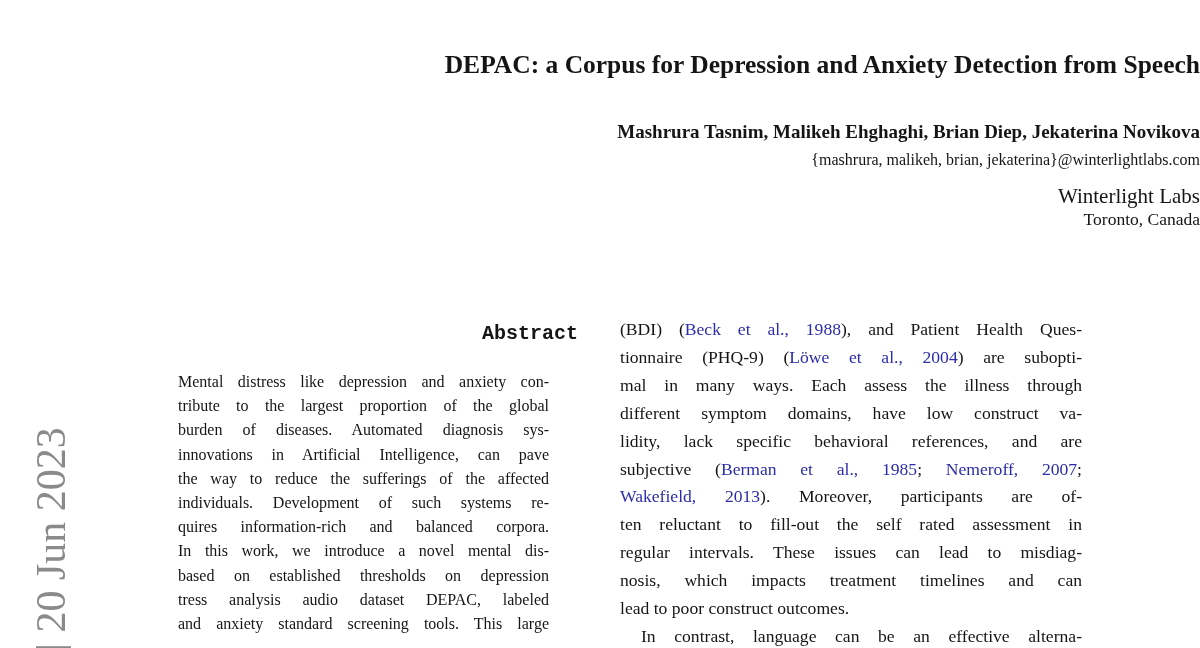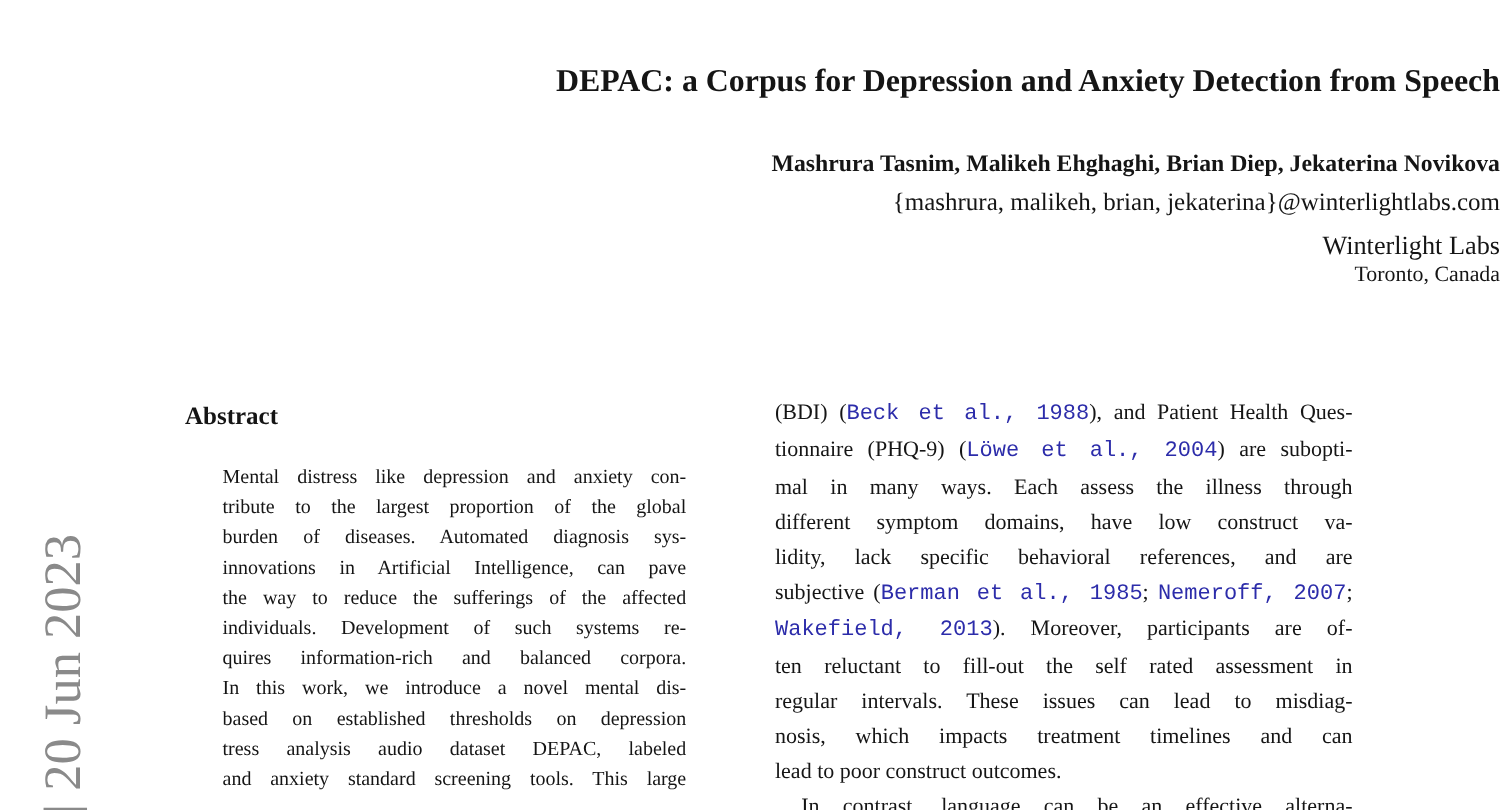--- a/index.html
+++ b/index.html
@@ -8,65 +8,66 @@
     width: 1200px;
     height: 648px;
     background: #ffffff;
     overflow: hidden;
     font-family: "Liberation Serif", "DejaVu Serif", serif;
     color: #151515;
   }
   .centered { position: absolute; left: 0; right: 0; text-align: right; white-space: nowrap; }
   .paper-title   { top: 50px;  font-size: 25.5px; font-weight: bold; }
   .authors-line  { top: 121px; font-size: 19px;   font-weight: bold; }
-  .emails-line   { top: 151px; font-size: 20px; }
+  .emails-line   { top: 151px; font-size: 16px; }
   .affil-line    { top: 184px; font-size: 21px; }
   .location-line { top: 209px; font-size: 17.5px; }
 
   .arxiv-stamp {
     position: absolute;
     left: 27px;
     top: 657px;
     transform: rotate(-90deg);
     transform-origin: 0 0;
     font-size: 42px;
     line-height: 48px;
     color: #8a8a8a;
     white-space: nowrap;
   }
 
   .abstract-heading {
     position: absolute;
     left: 148px;
     width: 430px;
     top: 322px;
-    text-align: left;
+    text-align: right;
     font-size: 20px;
     font-weight: bold;
+    font-family: Liberation Mono, monospace;
   }
   .abstract-body {
     position: absolute;
     left: 178px;
     width: 371px;
     top: 370px;
     font-size: 16px;
     line-height: 24.2px;
   }
   .right-column {
     position: absolute;
     left: 620px;
     width: 462px;
     top: 316px;
     font-size: 17.6px;
     line-height: 27.9px;
   }
   .tline { white-space: normal; }
   .tline.just { text-align: justify; text-align-last: justify; }
   .tline.indent { text-indent: 21px; }
-  .cite { color: #2c2caa; font-family: Liberation Mono, monospace; }
+  .cite { color: #2c2caa; }
 </style>
 </head>
 <body>
 
 <div class="page">
 
   <div class="arxiv-stamp">] 20 Jun 2023</div>
 
   <div class="centered paper-title">DEPAC: a Corpus for Depression and Anxiety Detection from Speech</div>
 

